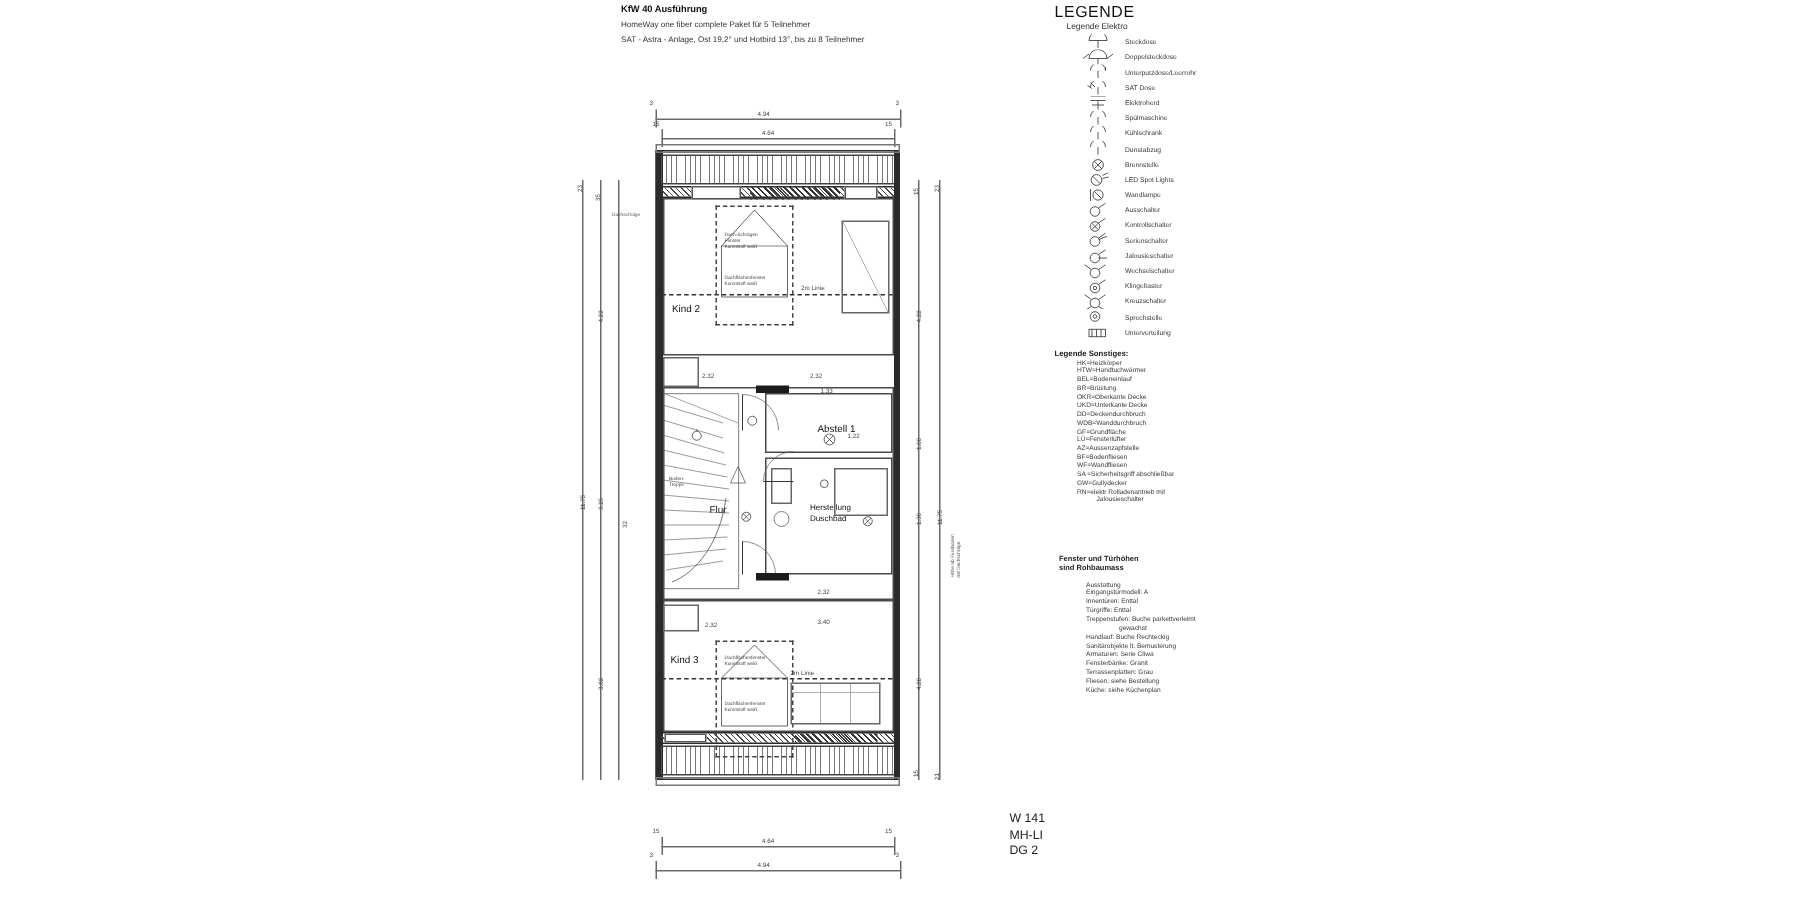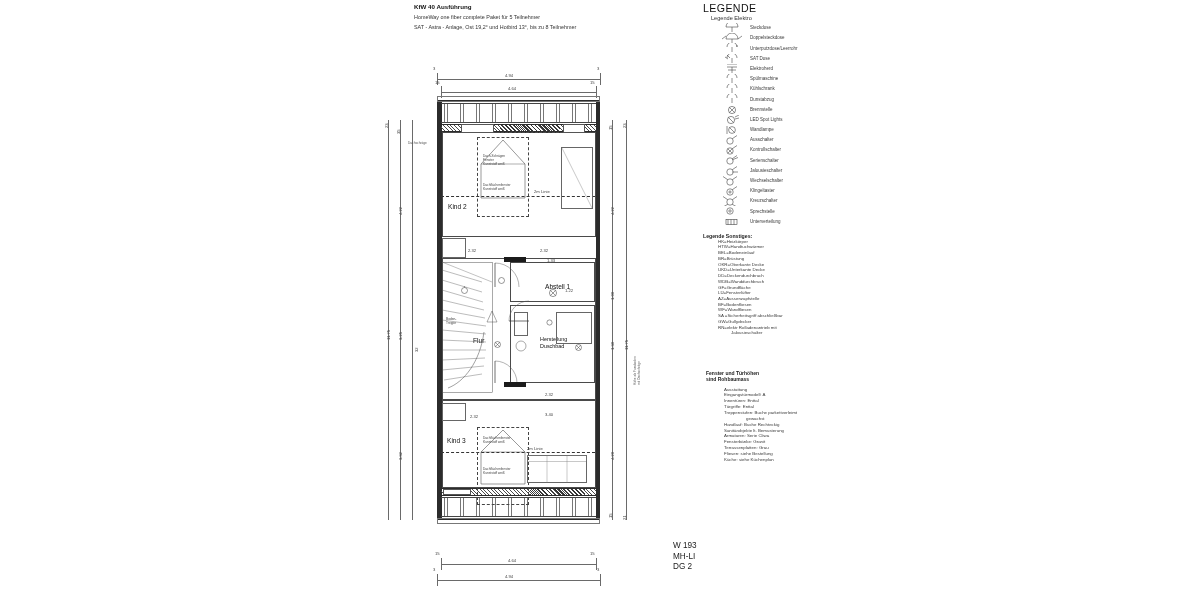--- a/index.html
+++ b/index.html
@@ -314,21 +314,21 @@
         <div class="ni">Sanitärobjekte lt. Bemusterung</div>
         <div class="ni">Armaturen: Serie Cliwa</div>
         <div class="ni">Fensterbänke: Granit</div>
         <div class="ni">Terrassenplatten: Grau</div>
         <div class="ni">Fliesen: siehe Bestellung</div>
         <div class="ni">Küche: siehe Küchenplan</div>
       </div>
   </div>
 
   <div id="sheetid">
-    <div>W 193</div>
+    <div>W 141</div>
     <div>MH-LI</div>
     <div>DG 2</div>
   </div>
 
   <div id="plan">
 
     <div class="dimline" style="left:437px;top:79px;width:163px;"></div>
     <div class="dimv" style="left:437px;top:73px;height:12px;"></div>
     <div class="dimv" style="left:600px;top:73px;height:12px;"></div>
     <div class="dimtxt" style="left:505px;top:73px;">4.94</div>

